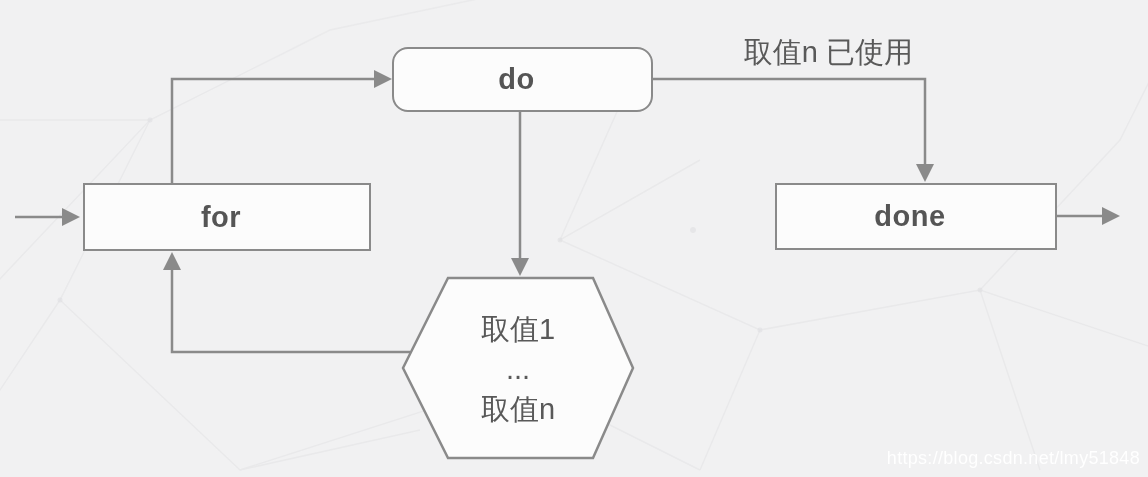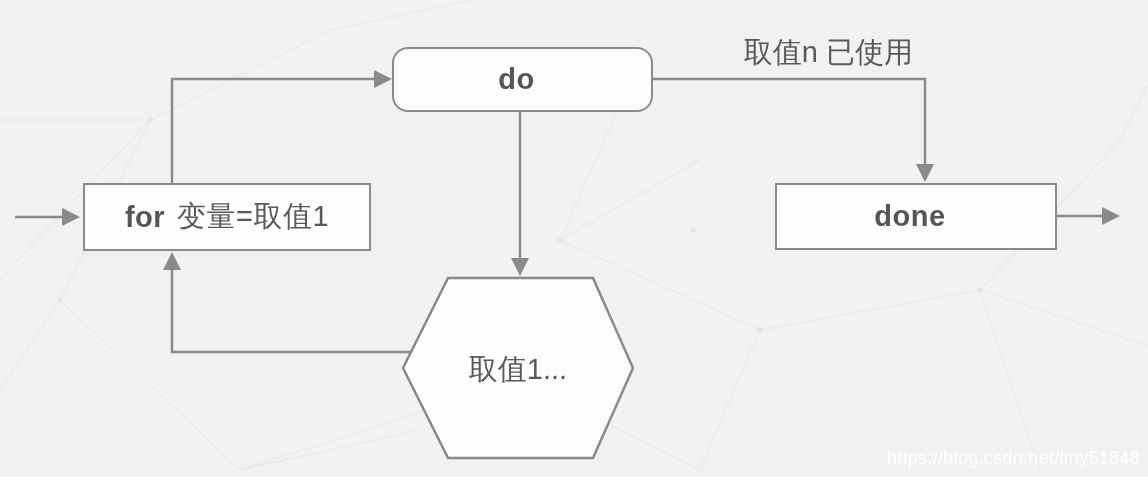--- a/index.html
+++ b/index.html
@@ -41,20 +41,21 @@
   .node-for  { left: 83px;  top: 183px; width: 288px; height: 68px; }
   .node-do   { left: 392px; top: 47px;  width: 261px; height: 65px; border-radius: 16px; align-items: center; }
   .node-done { left: 775px; top: 183px; width: 282px; height: 67px; }
   .hex-text {
     position: absolute;
     left: 403px;
     top: 281px;
     width: 230px;
     height: 176px;
     display: flex;
+    flex-direction: column;
     align-items: center;
     justify-content: center;
     color: #595959;
     font-size: 29px;
     line-height: 40px;
     text-align: center;
   }
   .edge-label {
     position: absolute;
     left: 688px;
@@ -117,33 +118,33 @@
       <polygon points="925,182 916,164 934,164"></polygon>
       <polygon points="520,276 511,258 529,258"></polygon>
       <polygon points="172,252 163,270 181,270"></polygon>
       <polygon points="1120,216 1102,207 1102,225"></polygon>
     </g>
     <polygon points="403,368 448,278 593,278 633,368 593,458 448,458" fill="#fcfcfc" stroke="#8a8a8a" stroke-width="2.5"></polygon>
   </svg>
 
   <div class="node node-for">
     <span class="kw">for</span>
-    <span>变量=取值1</span>
   </div>
 
   <div class="node node-do">
     <span class="kw">do</span>
   </div>
 
   <div class="node node-done">
     <span class="kw">done</span>
   </div>
 
   <div class="hex-text">
     <span>取值1</span>
     <span>...</span>
+    <span>取值n</span>
   </div>
 
   <div class="edge-label">取值n 已使用</div>
 
   <div class="watermark">https://blog.csdn.net/lmy51848</div>
 
 </div>
 
 </body></html>

